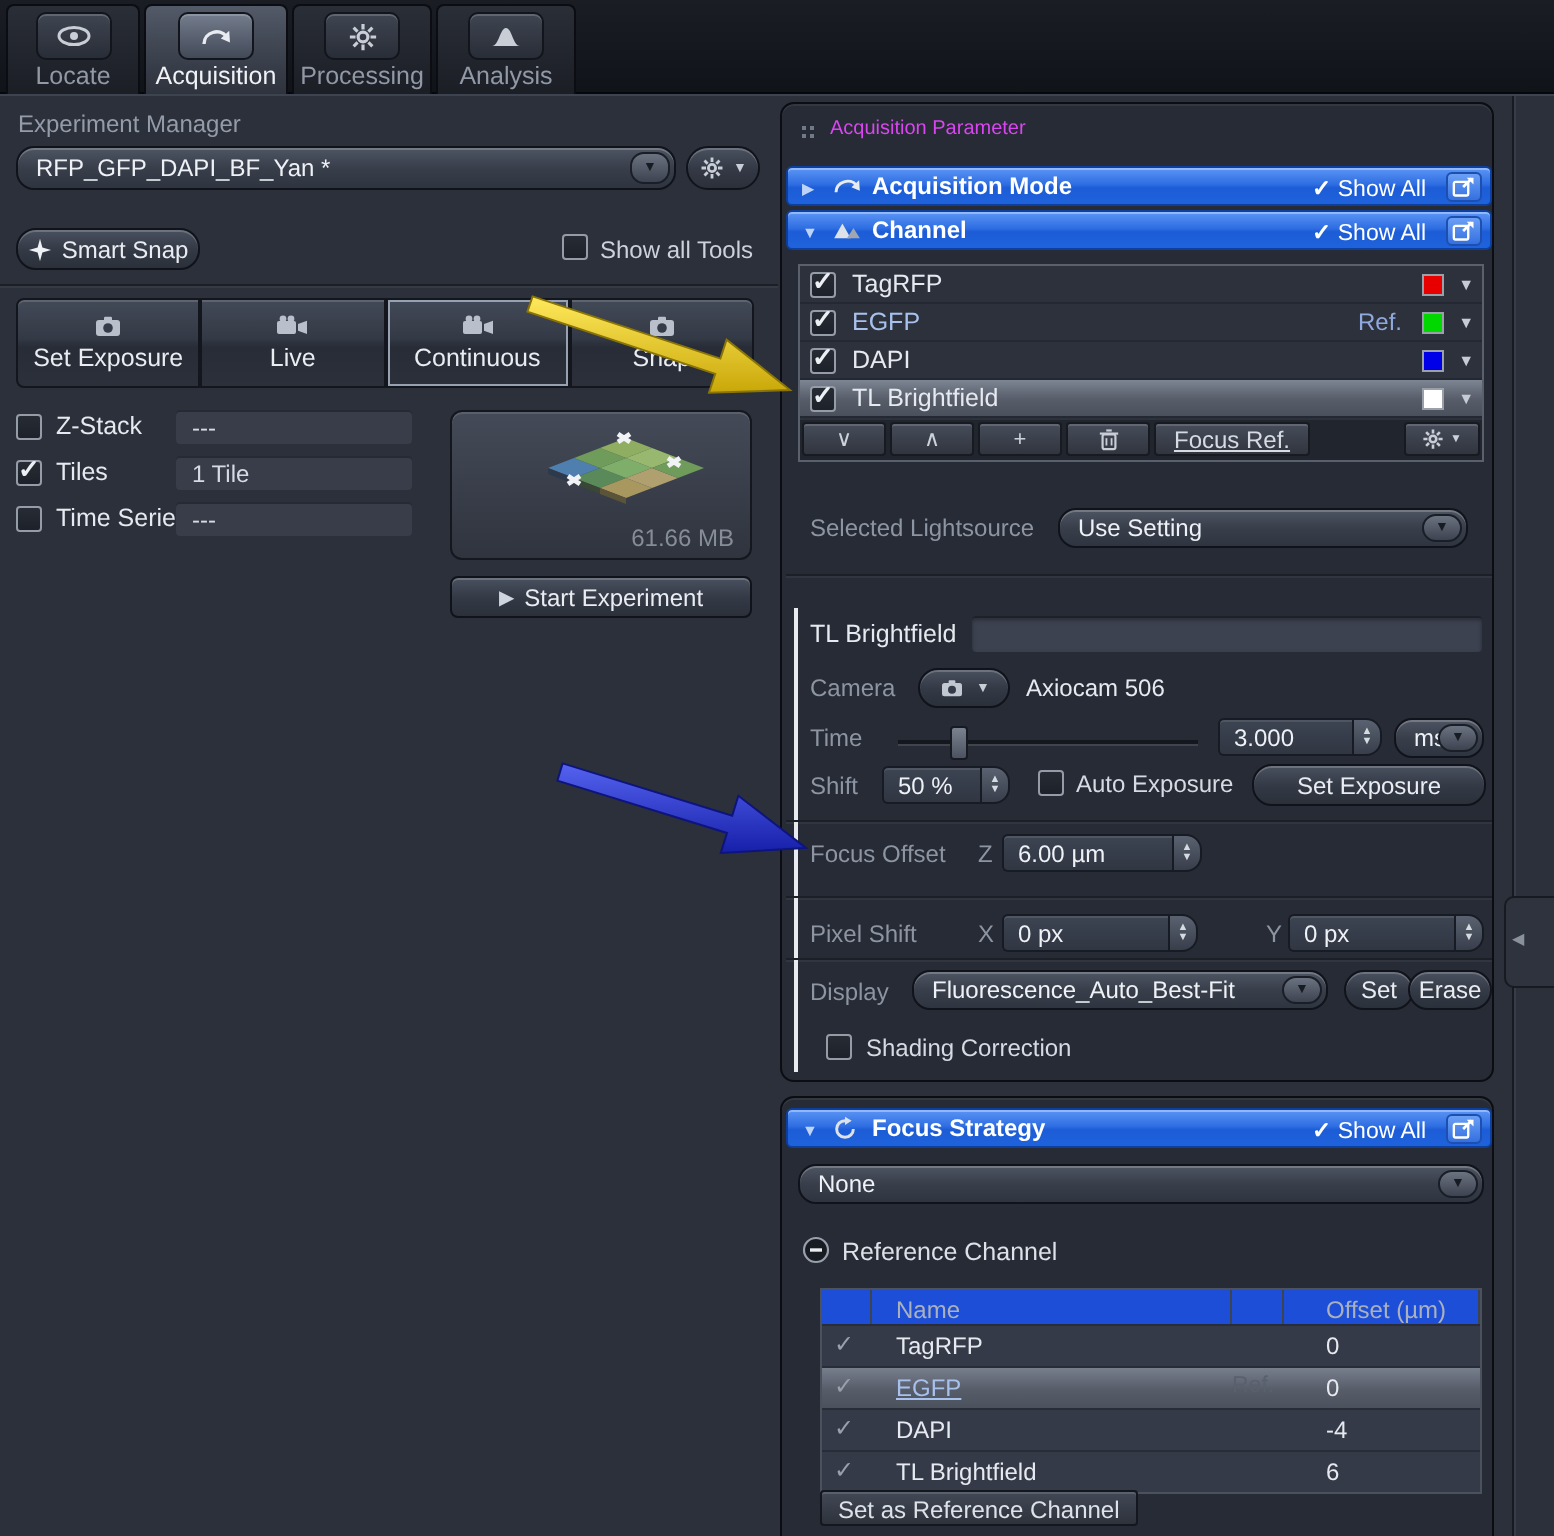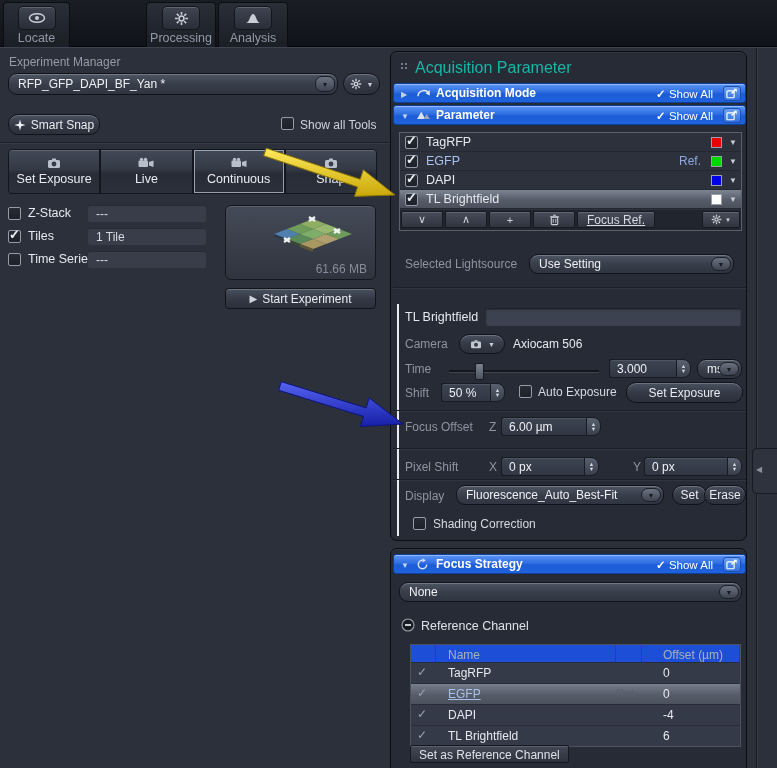--- a/index.html
+++ b/index.html
@@ -110,20 +110,29 @@
 
   <div class="tabbar">
     <div class="tab" style="left:3px;width:67px;">
       <div class="tab-chip">
         <svg width="18" height="12" viewBox="0 0 18 12">
             <ellipse cx="9" cy="6" rx="7.5" ry="4.3" fill="none" stroke="#c8cdd6" stroke-width="1.5"></ellipse>
             <circle cx="9" cy="6" r="2" fill="#c8cdd6"></circle>
           </svg>
       </div>
       <div class="tab-label">Locate</div>
+    </div>
+    <div class="tab active" style="left:72px;width:72px;">
+      <div class="tab-chip">
+        <svg width="16" height="12" viewBox="0 0 16 12">
+            <path d="M2 10 C2 4 10 2 13 6" fill="none" stroke="#e8ebf0" stroke-width="1.7"></path>
+            <path d="M14.6 3.4 L15 9.2 L10.4 7.2 Z" fill="#e8ebf0"></path>
+          </svg>
+      </div>
+      <div class="tab-label">Acquisition</div>
     </div>
     <div class="tab" style="left:146px;width:70px;">
       <div class="tab-chip">
         <svg width="15" height="15" viewBox="0 0 16 16">
             <path d="M8 1v3M8 12v3M1 8h3M12 8h3M3 3l2.1 2.1M10.9 10.9L13 13M13 3l-2.1 2.1M5.1 10.9L3 13" stroke="#c8cdd6" stroke-width="1.7"></path>
             <circle cx="8" cy="8" r="2.6" fill="none" stroke="#c8cdd6" stroke-width="1.7"></circle>
           </svg>
       </div>
       <div class="tab-label">Processing</div>
     </div>
@@ -235,21 +244,21 @@
       </svg>
       <div class="size">61.66 MB</div>
     </div>
     <div class="pbtn" style="left:225px;top:240px;width:151px;height:21px;border-radius:4px;">
       <span style="font-size:10px;color:#cfd5de;">▶</span>
       <span>Start Experiment</span>
     </div>
 
     <div class="rpanel ap">
       <div class="drag-dots" style="left:10px;top:11px;"></div>
-      <div class="glabel" style="left:24px;top:7px;font-size:16px;color:#14b8a6;">Acquisition Parameter</div>
+      <div class="glabel" style="left:24px;top:7px;font-size:10px;color:#d946ef;">Acquisition Parameter</div>
 
       <div class="bluebar" style="top:31px;">
         <span class="tri">▶</span>
         <span class="bicon">
           <svg width="15" height="11" viewBox="0 0 16 12">
               <path d="M2 10 C2 4 10 2 13 6" fill="none" stroke="#e8ebf0" stroke-width="1.6"></path>
               <path d="M14.6 3.4 L15 9.2 L10.4 7.2 Z" fill="#e8ebf0"></path>
             </svg>
         </span>
         <span class="btitle">Acquisition Mode</span>
@@ -264,21 +273,21 @@
       </div>
 
       <div class="bluebar" style="top:53px;">
         <span class="tri">▼</span>
         <span class="bicon">
           <svg width="15" height="11" viewBox="0 0 16 12">
               <polygon points="1,11 5.5,3 10,11" fill="#dde1e8"></polygon>
               <polygon points="8,11 11.5,5.5 15,11" fill="#9fa6b2"></polygon>
             </svg>
         </span>
-        <span class="btitle">Parameter</span>
+        <span class="btitle">Channel</span>
         <span class="showall">Show All</span>
         <span class="ext">
           <svg width="12" height="11" viewBox="0 0 14 13">
               <rect x="1" y="3.5" width="8.5" height="8" rx="1" fill="none" stroke="#fff" stroke-width="1.4"></rect>
               <path d="M6.5 6.5 L11.5 1.5" stroke="#fff" stroke-width="1.6"></path>
               <polygon points="8.6,1 12.6,1 12.6,5" fill="#fff"></polygon>
             </svg>
         </span>
       </div>
 

